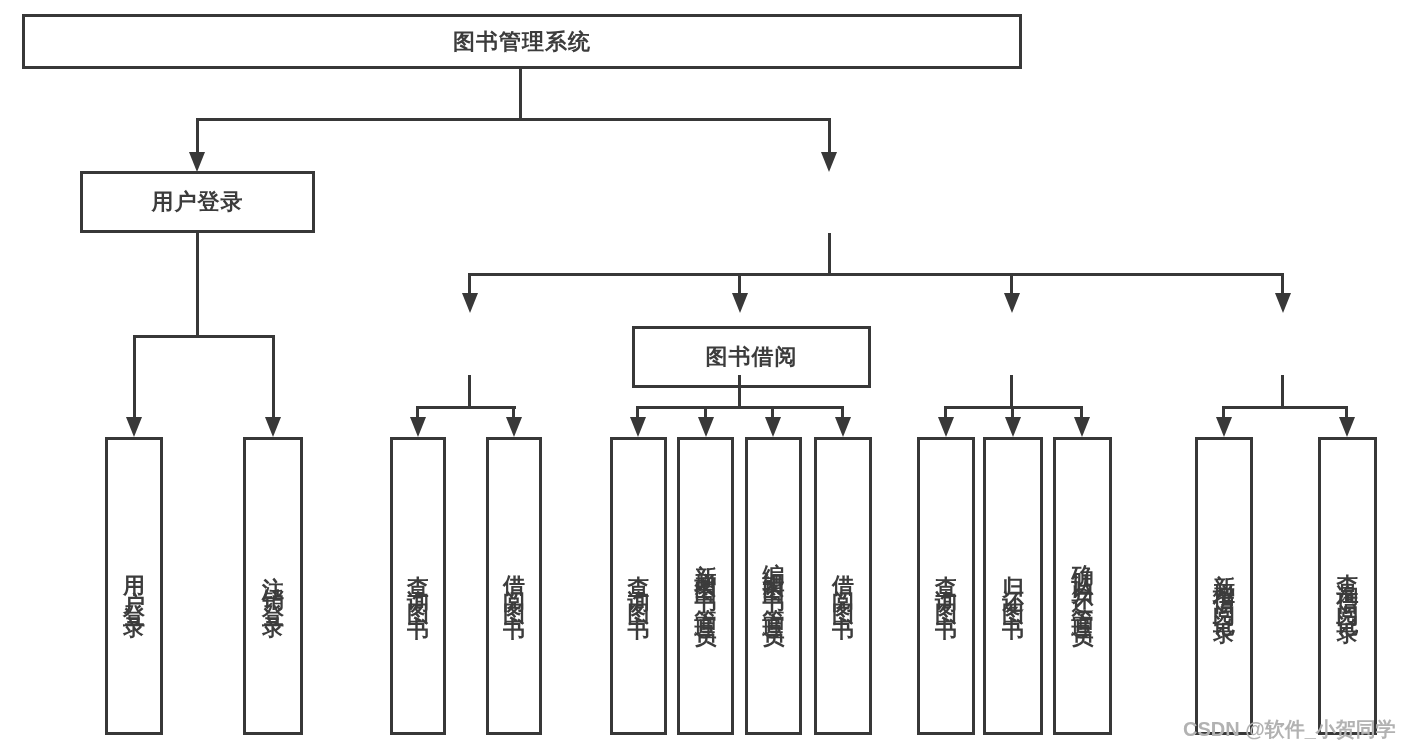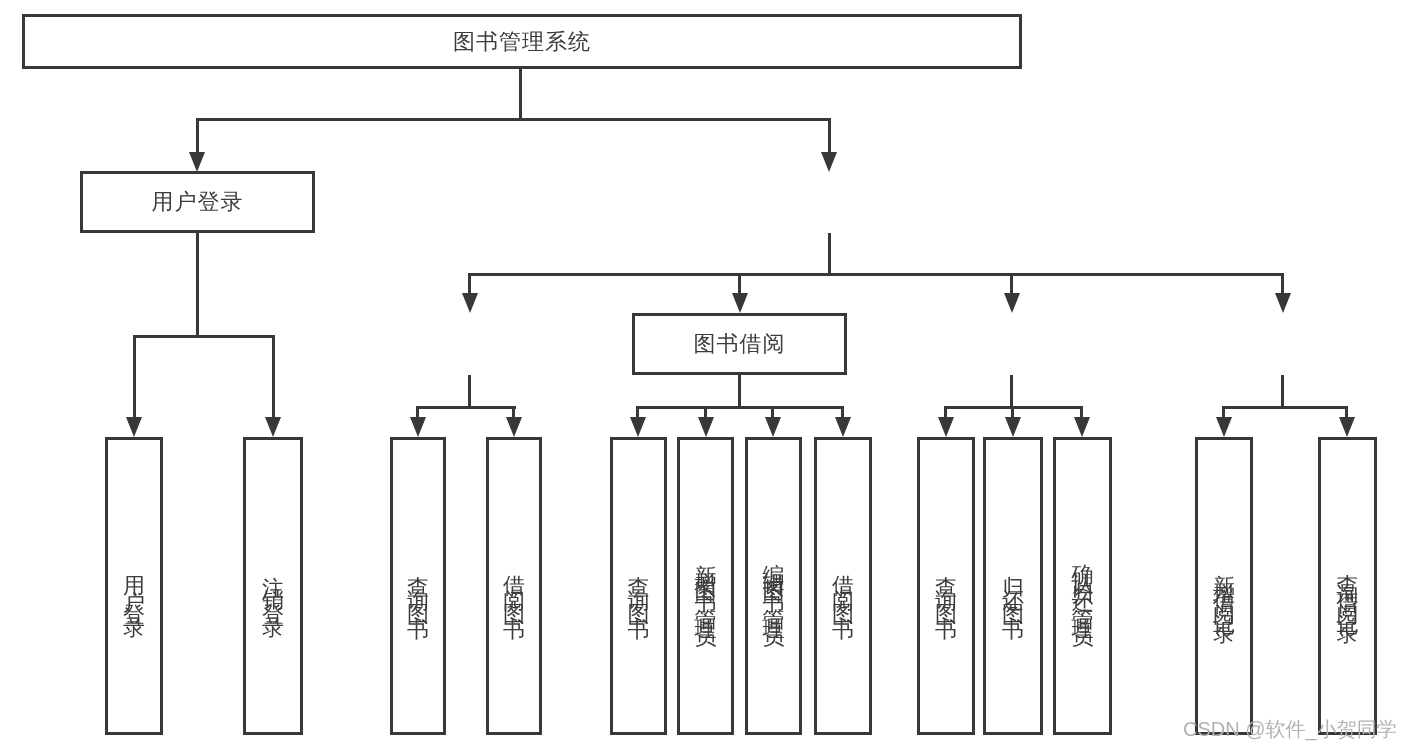--- a/index.html
+++ b/index.html
@@ -1,19 +1,20 @@
 <!DOCTYPE html>
 <html><head>
 <meta charset="utf-8">
 <style>
   html,body { margin:0; padding:0; background:#ffffff; }
   .canvas {
     position:relative; width:1405px; height:747px; background:#ffffff;
     font-family:"Liberation Sans","DejaVu Sans",sans-serif;
     overflow:hidden;
+    font-weight:bold;
   }
   .box {
     position:absolute; box-sizing:border-box;
     border:3px solid #383838; background:#ffffff;
     display:flex; align-items:center; justify-content:center;
     color:#3c3c3c;
   }
   .lbl { font-size:22px; letter-spacing:1px; white-space:nowrap; }
   .leaf { top:437px; height:298px; }
   .vtext {
@@ -66,21 +67,21 @@
   <div class="hline" style="left:468px;top:273px;width:816px"></div>
   <div class="vline" style="left:468px;top:273px;height:24px"></div>
   <div class="ahead" style="left:462px;top:293px"></div>
   <div class="vline" style="left:738px;top:273px;height:24px"></div>
   <div class="ahead" style="left:732px;top:293px"></div>
   <div class="vline" style="left:1010px;top:273px;height:24px"></div>
   <div class="ahead" style="left:1004px;top:293px"></div>
   <div class="vline" style="left:1281px;top:273px;height:24px"></div>
   <div class="ahead" style="left:1275px;top:293px"></div>
 
-  <div class="box" style="left:632px;top:313px;width:215px;height:62px">
+  <div class="box" style="left:632px;top:326px;width:239px;height:62px">
     <span class="lbl">图书借阅</span>
   </div>
 
   <div class="vline" style="left:468px;top:375px;height:33px"></div>
   <div class="vline" style="left:738px;top:375px;height:33px"></div>
   <div class="vline" style="left:1010px;top:375px;height:33px"></div>
   <div class="vline" style="left:1281px;top:375px;height:33px"></div>
 
   <div class="hline" style="left:417px;top:406px;width:99px"></div>
   <div class="hline" style="left:637px;top:406px;width:207px"></div>

